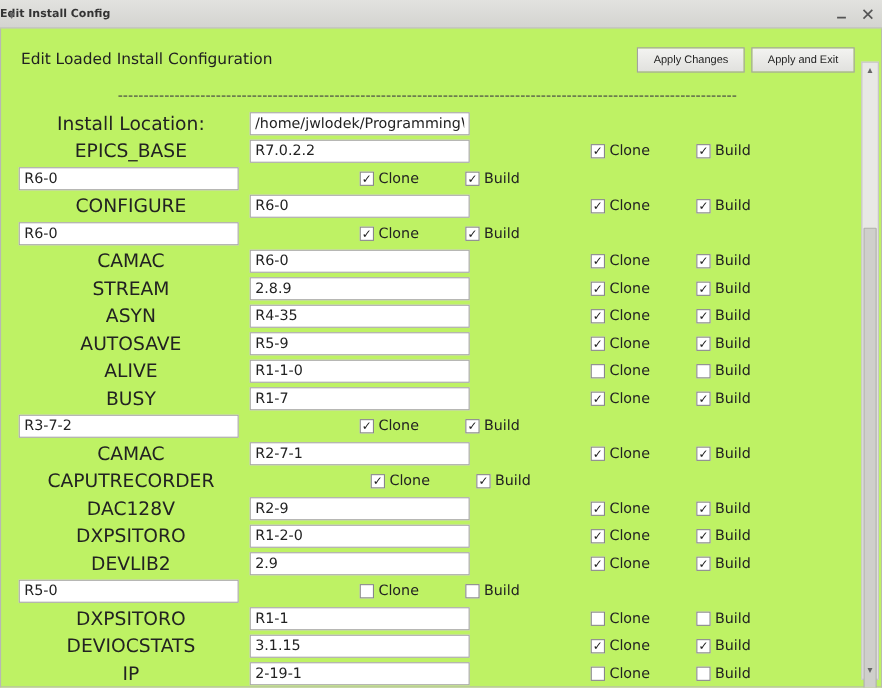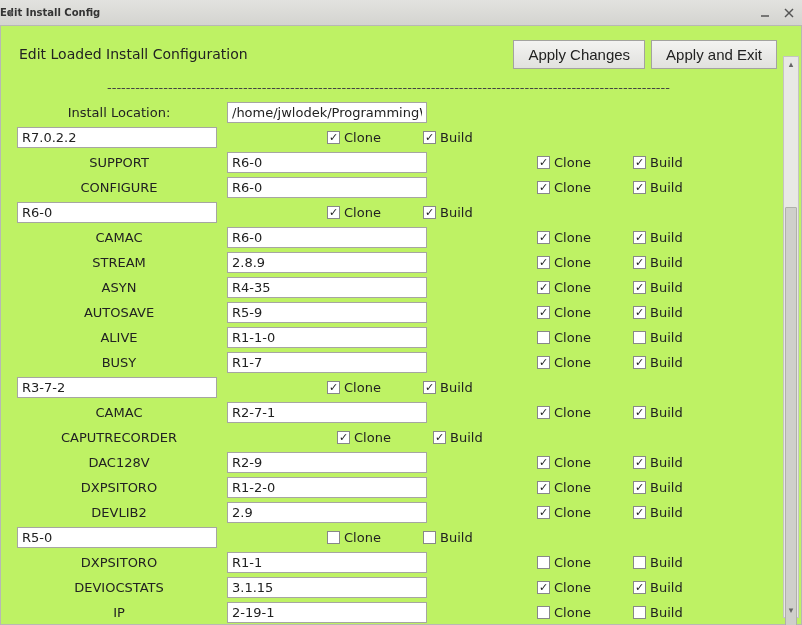--- a/index.html
+++ b/index.html
@@ -96,21 +96,21 @@
   .header-label {
     flex: 1;
     font-size: 14px;
     color: #222;
     padding-left: 2px;
   }
   .btn {
     background: linear-gradient(#f3f3f1,#e1e1de);
     border: 1px solid #a3a39f;
     padding: 5px 14px;
-    font-size: 15px;
+    font-size: 10px;
     color: #222;
     margin-left: 6px;
     cursor: pointer;
   }
   .btn:first-of-type { margin-left: 0; }
   .divider {
     margin: 10px 90px 6px 90px;
     height: 14px;
     color: #444;
     overflow: hidden;
@@ -122,21 +122,21 @@
     margin-top: 2px;
   }
   .cfg-row {
     display: flex;
     align-items: center;
     height: 25px;
   }
   .cfg-label {
     width: 210px;
     text-align: center;
-    font-size: 13px;
+    font-size: 17px;
     color: #222;
     padding-right: 6px;
   }
   .cfg-input {
     width: 200px;
     height: 21px;
     background: #fff;
     border: 1px solid #a6a6a2;
     padding: 2px 4px;
     font-size: 13px;
@@ -200,32 +200,32 @@
     <div class="divider">------------------------------------------------------------------------------------------------------------------------</div>
 
     <div class="rows" id="rows-container">
 
       <div class="cfg-row">
         <div class="cfg-label">Install Location:</div>
         <input class="cfg-input" value="/home/jwlodek/ProgrammingWorkspa" style="">
       </div>
 
     <div class="cfg-row">
+          <div class="cfg-label">EPICS_BASE</div>
           <input class="cfg-input" value="R7.0.2.2" style="">
           <div class="chk-wrap chk-clone">
             <span class="chk">✓</span>
             <span>Clone</span>
           </div>
           <div class="chk-wrap chk-build">
             <span class="chk">✓</span>
             <span>Build</span>
           </div>
         </div>
         <div class="cfg-row">
-          <div class="cfg-label">SUPPORT</div>
           <input class="cfg-input" value="R6-0" style="">
           <div class="chk-wrap chk-clone">
             <span class="chk">✓</span>
             <span>Clone</span>
           </div>
           <div class="chk-wrap chk-build">
             <span class="chk">✓</span>
             <span>Build</span>
           </div>
         </div>

